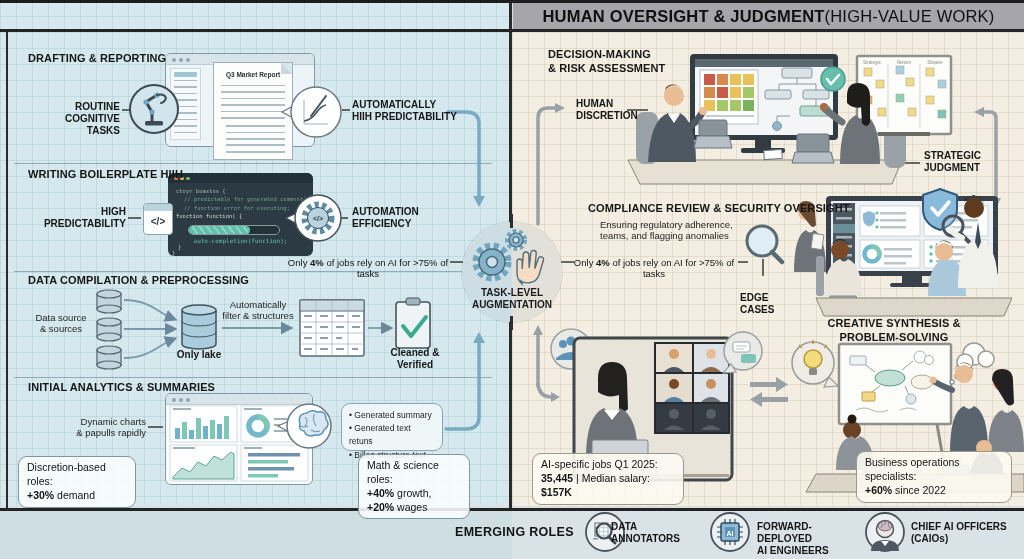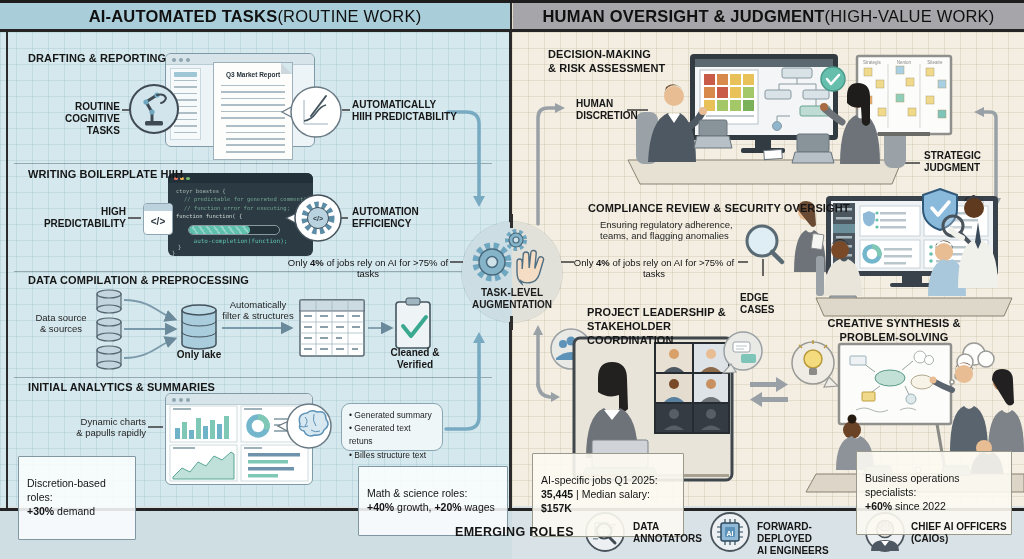--- a/index.html
+++ b/index.html
@@ -29,22 +29,22 @@
   .divider{left:509px;top:0;width:3px;height:511px;background:#2b2b2b;z-index:5}
   .left-edge{left:6px;top:31px;width:2px;height:477px;background:#2b2b2b;z-index:6}
   .footer-bg{left:0;top:511px;width:1024px;height:48px;background:#d9e2e6;z-index:0}
   .footer-tint{left:0;top:511px;width:512px;height:48px;background:rgba(175,210,214,.25);z-index:1}
   
   .sec{font-weight:700;font-size:11px;color:#161616;z-index:30;letter-spacing:.1px}
   .blb{font-weight:700;font-size:10px;line-height:1.2;color:#161616;z-index:30}
   .nlb{font-weight:400;font-size:9.5px;line-height:1.2;color:#262626;z-index:30}
   .statline{font-size:9.5px;color:#141414;z-index:30}
   .hline{height:1px;background:rgba(70,95,105,.45);z-index:4}
-  .sbox{border:1.5px solid #8097a2;border-radius:1px;background:rgba(250,253,254,.88);
-        padding:20px 8px;font-size:10.5px;line-height:1.32;color:#141414;z-index:30}
+  .sbox{border:1.5px solid #8097a2;border-radius:9px;background:rgba(250,253,254,.88);
+        padding:4px 8px;font-size:10.5px;line-height:1.32;color:#141414;z-index:30}
   .sbox-r{background:rgba(252,250,242,.9);border-color:#9a9a8c}
   
   .winbox{background:#edf4f7;border:1.5px solid #7f9aa6;border-radius:6px;z-index:10}
   .winbar{position:absolute;left:0;top:0;right:0;height:11px;background:#d7e4ea;
           border-radius:5px 5px 0 0;border-bottom:1px solid #b9cbd3}
   .dots{position:absolute;left:6px;top:4px;width:4px;height:4px;border-radius:50%;
         background:#8fa6b0;box-shadow:7px 0 0 #8fa6b0,14px 0 0 #8fa6b0}
   .lines{background-image:repeating-linear-gradient(#aebec6 0 1.5px,transparent 1.5px 6.5px)}
   .docpage{background:#fdfdfc;border:1px solid #9fb0ba;z-index:11}
   .docfold{position:absolute;right:0;top:0;width:0;height:0;
@@ -87,24 +87,20 @@
   <div class="abs panel-left"></div>
   <div class="abs panel-right"></div>
   <div class="abs footer-bg"></div>
   <div class="abs footer-tint"></div>
   <div class="abs divider"></div>
   <div class="abs top-line"></div>
   <div class="abs mid-line"></div>
   <div class="abs bottom-line"></div>
   <div class="abs left-edge"></div>
 
-  <div class="abs hdr hdr-left">
-    <b>AI-AUTOMATED TASKS</b>
-      <span> (ROUTINE WORK)</span>
-  </div>
   <div class="abs hdr hdr-right">
     <b>HUMAN OVERSIGHT &amp; JUDGMENT</b>
       <span> (HIGH-VALUE WORK)</span>
   </div>
 
   <div class="abs hline" style="left:14px;top:163px;width:478px"></div>
   <div class="abs hline" style="left:14px;top:271px;width:478px"></div>
   <div class="abs hline" style="left:14px;top:377px;width:478px"></div>
 
   <div class="abs sec" style="left:28px;top:52px">DRAFTING &amp; REPORTING</div>
@@ -189,56 +185,54 @@
   <ul class="abs bulletbox" style="left:341px;top:403px;width:102px;height:48px">
     <li>Generated summary</li>
     <li>Generated text retuns</li>
     <li>Billes structure text</li>
   </ul>
 
   <div class="abs sbox" style="left:18px;top:456px;width:118px">
     <div>Discretion-based roles:</div>
     <div><b>+30%</b><span> demand</span></div>
   </div>
-  <div class="abs sbox" style="left:358px;top:466px;width:150px">
+  <div class="abs sbox" style="left:358px;top:454px;width:112px">
     <div>Math &amp; science roles:</div>
     <div><b>+40%</b><span> growth, </span><b>+20%</b><span> wages</span></div>
   </div>
 
   <div class="abs circle-main"></div>
   <div class="abs circle-label">TASK-LEVEL
 AUGMENTATION</div>
 
   <div class="abs sec pre" style="left:548px;top:48px;width:130px;line-height:1.25">DECISION-MAKING
 &amp; RISK ASSESSMENT</div>
   <div class="abs blb pre" style="left:576px;top:98px;width:72px">HUMAN
 DISCRETION</div>
   <div class="abs blb pre" style="left:924px;top:150px;width:72px">STRATEGIC
 JUDGMENT</div>
   <div class="abs sec" style="left:588px;top:202px">COMPLIANCE REVIEW &amp; SECURITY OVERSIGHT</div>
   <div class="abs nlb pre" style="left:600px;top:219px;width:150px">Ensuring regulatory adherence,
 teams, and flagging anomalies</div>
   <div class="abs blb pre" style="left:740px;top:292px;width:46px;text-align:left">EDGE
 CASES</div>
-  <div class="abs sec pre" style="left:587px;top:306px;width:150px;line-height:1.25">PROJECT LEADERSHIP &amp;
-STAKEHOLDER COORDINATION</div>
   <div class="abs sec pre" style="left:826px;top:317px;width:136px;line-height:1.25;text-align:center">CREATIVE SYNTHESIS &amp;
 PROBLEM-SOLVING</div>
 
   <div class="abs sbox sbox-r" style="left:532px;top:453px;width:152px">
     <div>AI-specific jobs Q1 2025:</div>
     <div><b>35,445</b><span> | Median salary: </span><b>$157K</b></div>
   </div>
   <div class="abs sbox sbox-r" style="left:856px;top:451px;width:156px">
     <div>Business operations specialists:</div>
     <div><b>+60%</b><span> since 2022</span></div>
   </div>
 
   <div class="abs emRoles" style="left:455px;top:525px">EMERGING ROLES</div>
-  <div class="abs ftlabel" style="left:633px;top:521px;width:92px">DATA
+  <div class="abs ftlabel" style="left:611px;top:521px;width:92px">DATA
 ANNOTATORS</div>
   <div class="abs ftlabel" style="left:757px;top:521px;width:104px">FORWARD-DEPLOYED
 AI ENGINEERS</div>
   <div class="abs ftlabel" style="left:911px;top:521px;width:104px">CHIEF AI OFFICERS
 (CAIOs)</div>
 
   <svg id="artwork" viewBox="0 0 1024 559">
     <defs>
       <marker id="ah" markerWidth="7" markerHeight="7" refX="5" refY="3.5" orient="auto">
         <path d="M0,0 L7,3.5 L0,7 Z" fill="#6a8a9c"></path>

